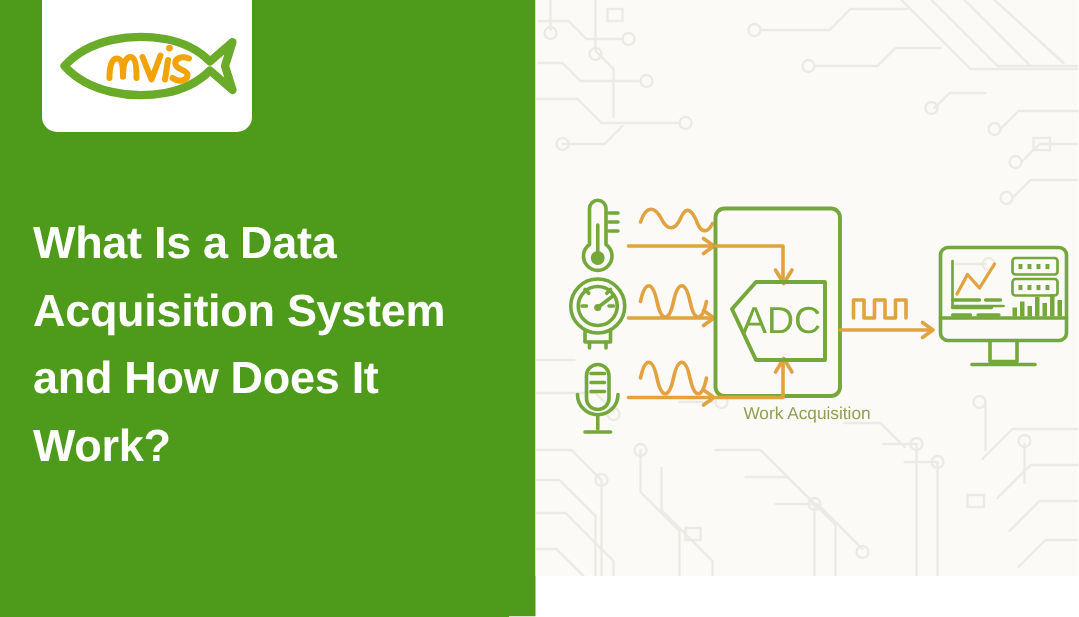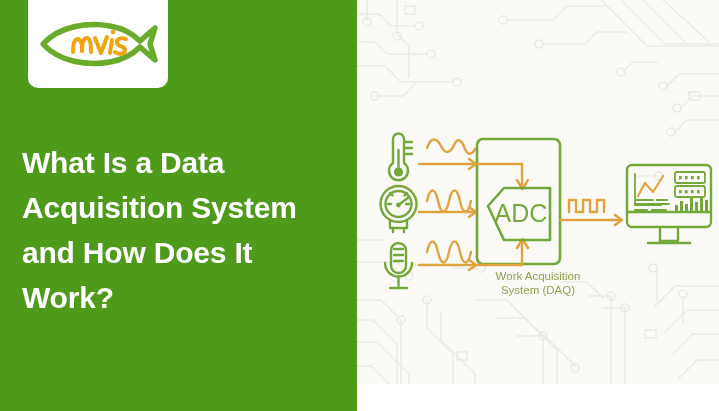--- a/index.html
+++ b/index.html
@@ -292,16 +292,15 @@
         <rect x="328" y="204" width="3" height="7"></rect>
         <rect x="333" y="198" width="3" height="13"></rect>
         <rect x="338" y="202" width="3" height="9"></rect>
         <rect x="343" y="196" width="3" height="15"></rect>
         <rect x="348" y="200" width="3" height="11"></rect>
       </g>
     </svg>
 
     <div class="caption">
       <div>Work Acquisition</div>
-      <div>System (DAQ)</div>
     </div>
   </div>
 </div>
 
 </body></html>

